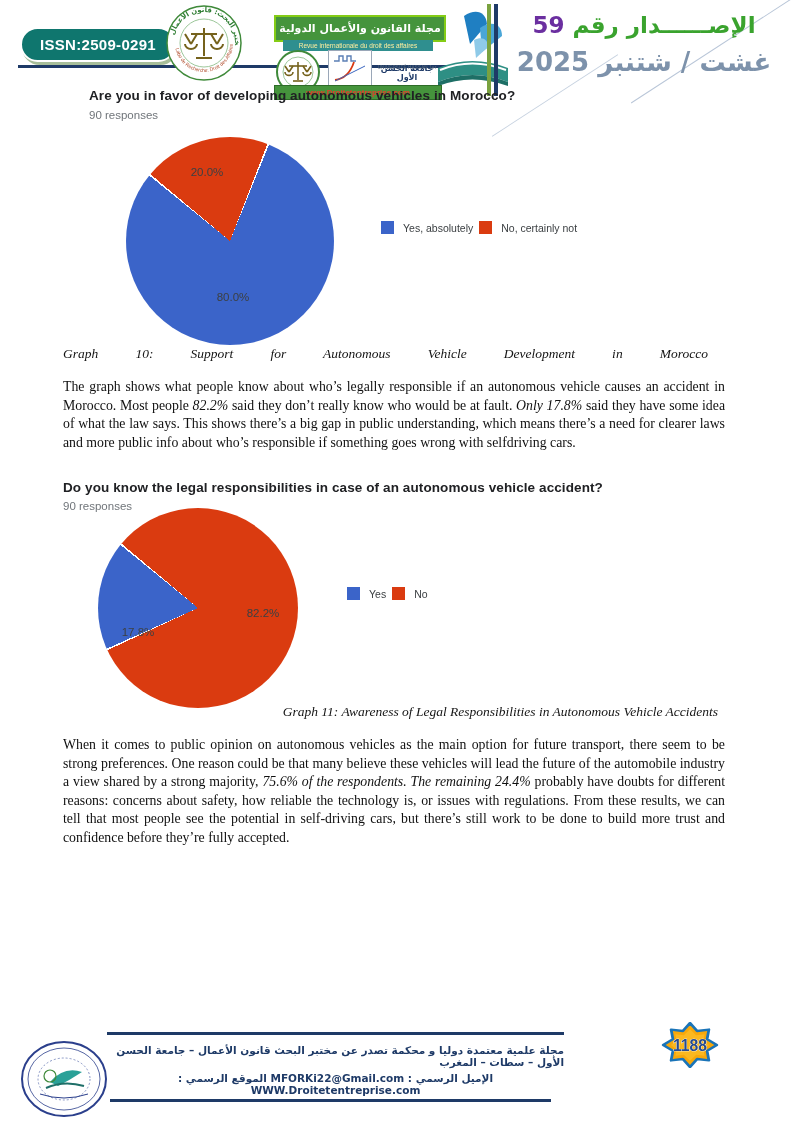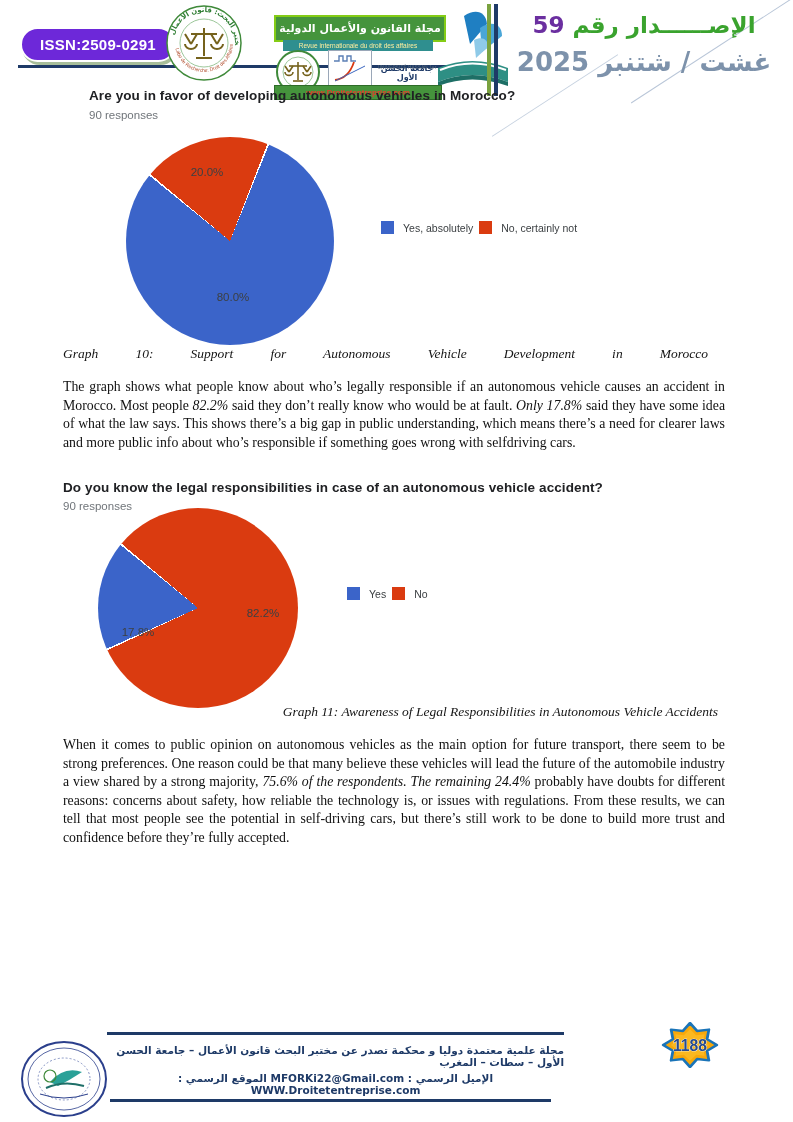--- a/index.html
+++ b/index.html
@@ -4,21 +4,21 @@
 <style>
   html,body{margin:0;padding:0;}
   body{
     width:793px;height:1122px;position:relative;background:#ffffff;
     font-family:"Liberation Sans",sans-serif;overflow:hidden;
   }
   .abs{position:absolute;}
 
   
   .issn-pill{
-    left:20px;top:27px;width:152px;height:31px;background:#6d28d9;
+    left:20px;top:27px;width:152px;height:31px;background:#0f766e;
     border:2px solid #ffffff;border-radius:18px;box-shadow:2px 3px 0 rgba(60,110,30,.45);
     color:#fff;font-weight:bold;font-size:15px;line-height:31px;text-align:center;
     letter-spacing:.3px;
   }
   .header-rule{left:18px;top:65px;width:458px;height:3px;background:#1e3a67;}
   .stamp1{left:165px;top:4px;width:78px;height:78px;}
   .jbar1{left:274px;top:15px;width:168px;height:23px;background:#45943c;border:2px solid #84cc16;
     color:#fff;font-family:"DejaVu Sans",sans-serif;font-weight:bold;font-size:11px;line-height:23px;text-align:center;}
   .jbar2{left:283px;top:40px;width:150px;height:11px;background:#2f8f8f;color:#ffef9e;
     font-size:6.5px;line-height:11px;text-align:center;}

